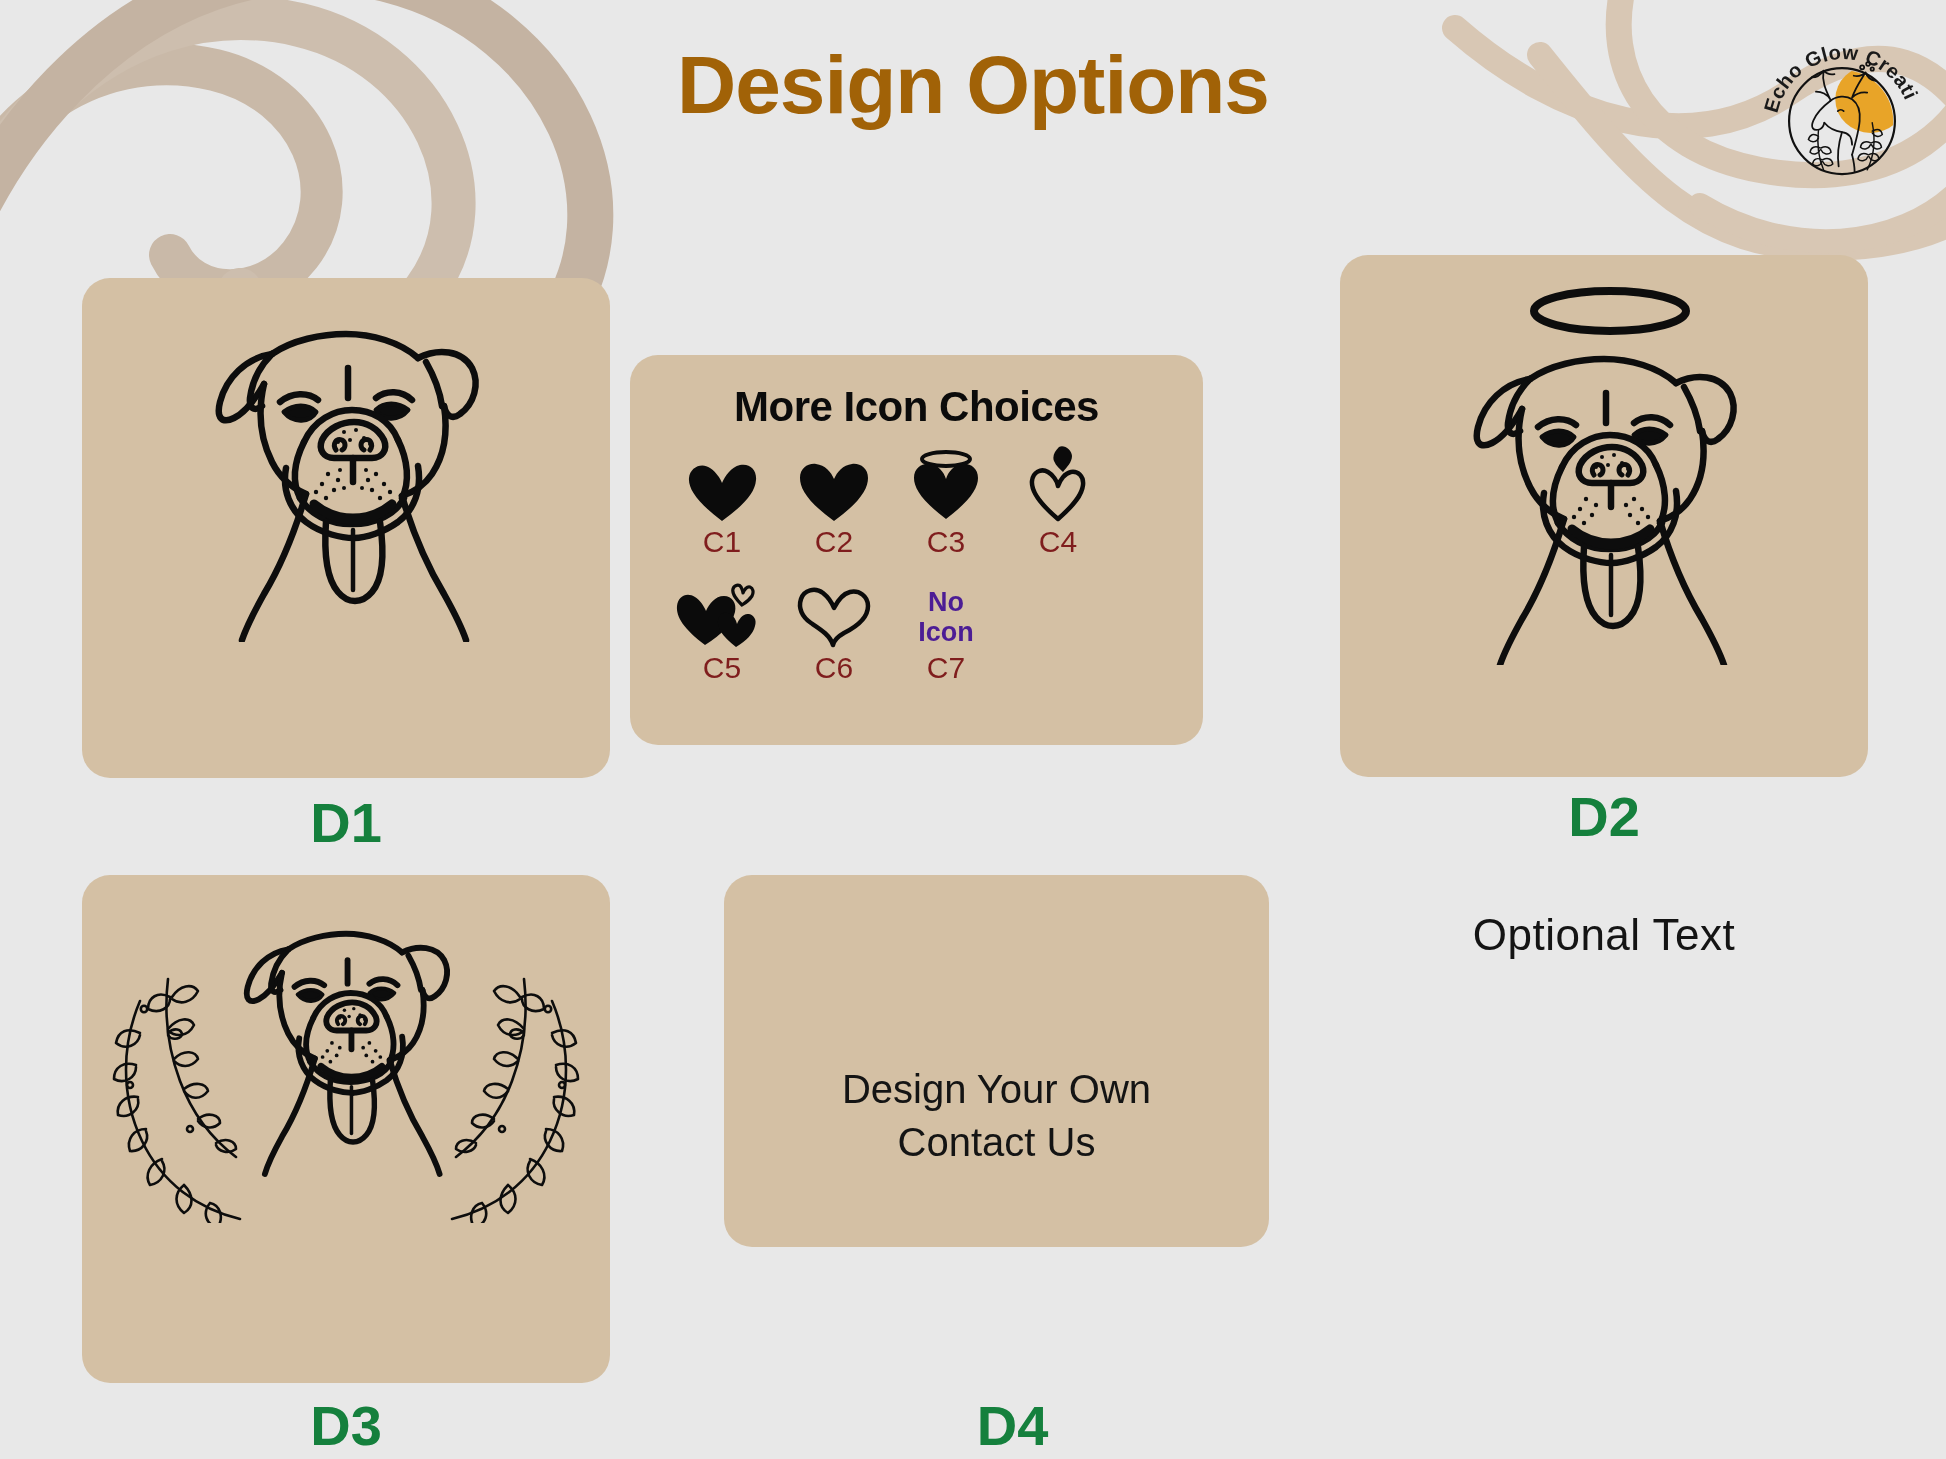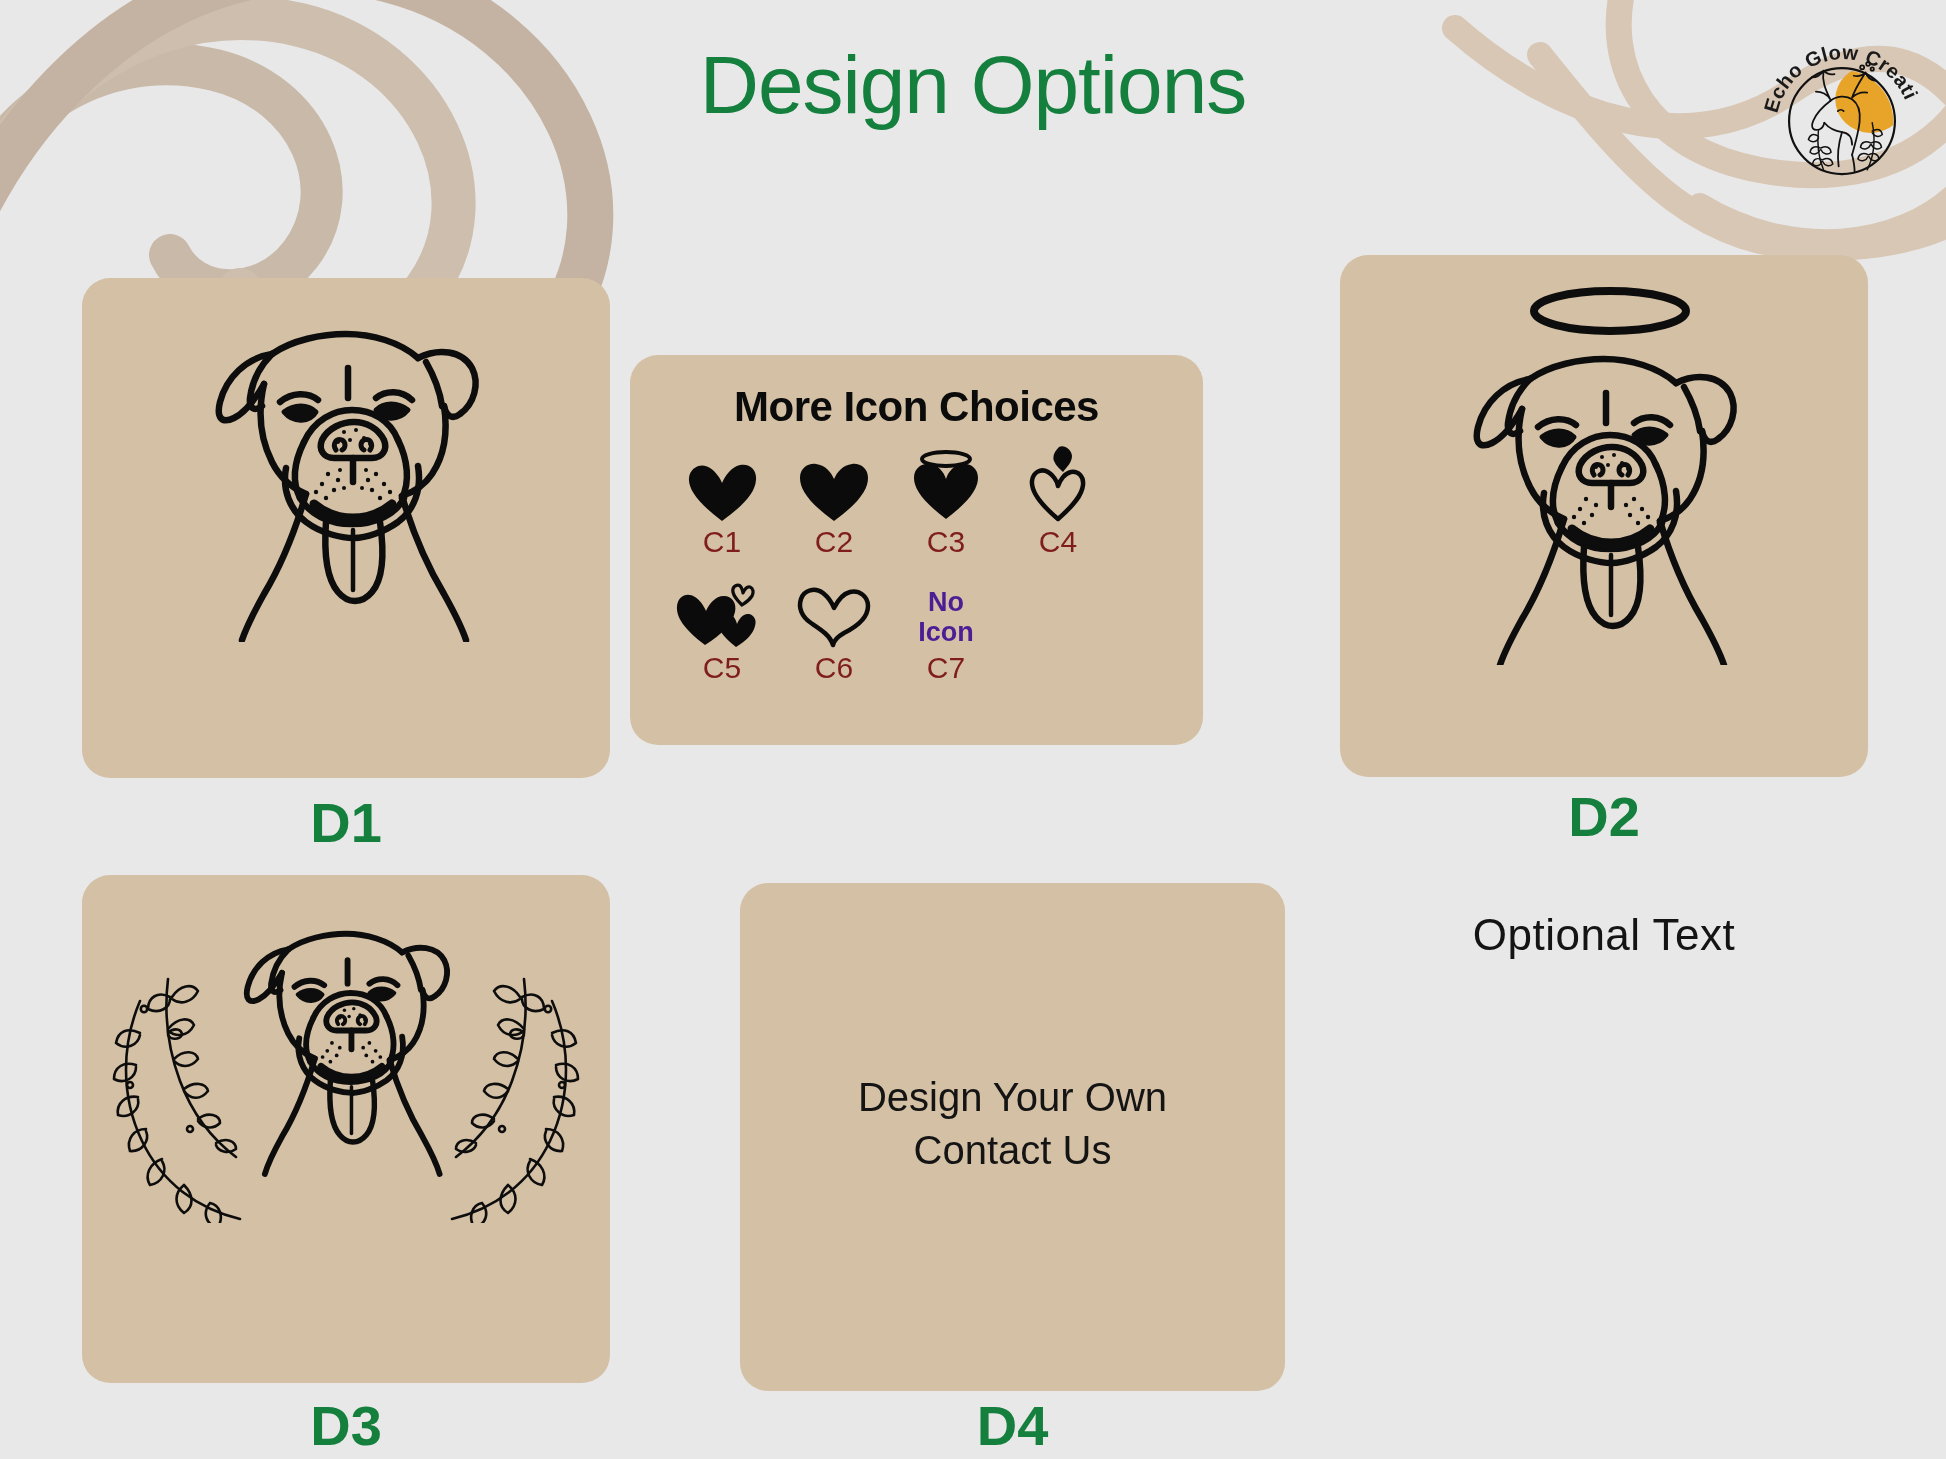--- a/index.html
+++ b/index.html
@@ -26,44 +26,44 @@
   }
 
   
   #page-title {
     position: absolute;
     top: 38px;
     left: 0;
     width: 1946px;
     text-align: center;
     font-size: 82px;
-    font-weight: normal;
+    font-weight: bold;
     letter-spacing: -1px;
-    color: #15803d;
+    color: #a16207;
   }
 
   #brand-logo {
     position: absolute;
     top: 22px;
     left: 1758px;
     width: 168px;
     height: 168px;
   }
 
   
   .card {
     position: absolute;
     background: #d4c0a4;
     border-radius: 28px;
   }
 
   #card-d1 { left: 82px;  top: 278px;  width: 528px; height: 500px; }
   #card-d2 { left: 1340px; top: 255px; width: 528px; height: 522px; }
   #card-d3 { left: 82px;  top: 875px;  width: 528px; height: 508px; }
-  #card-d4 { left: 740px;  top: 875px;  width: 545px; height: 508px; margin-top: 8px; }
+  #card-d4 { left: 724px;  top: 875px;  width: 545px; height: 372px; }
 
   #icon-panel {
     position: absolute;
     left: 630px;
     top: 355px;
     width: 573px;
     height: 390px;
     background: #d4c0a4;
     border-radius: 28px;
     z-index: 5;

